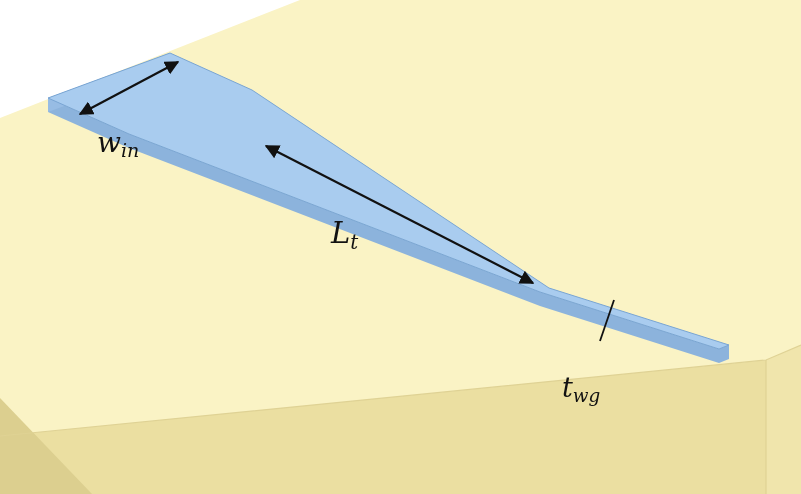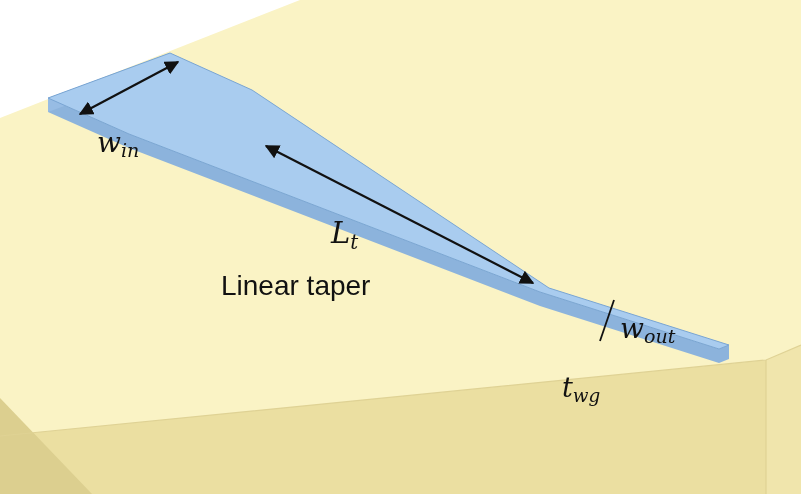--- a/index.html
+++ b/index.html
@@ -76,23 +76,19 @@
   </svg>
 
   <div class="label math" style="left:97px; top:93px; font-size:28px;">
     <span>w</span><sub>in</sub>
   </div>
 
   <div class="label math" style="left:331px; top:183px; font-size:29px;text-align:right;">
     <span>L</span><sub>t</sub>
   </div>
 
-  <div class="label sans-label" style="left:221px; top:271px; font-size:28px;">Linear taper</div>
 
-  <div class="label math" style="left:620px; top:279px; font-size:28px;">
-    <span>w</span><sub>out</sub>
-  </div>
 
   <div class="label math" style="left:562px; top:338px; font-size:27px;">
     <span>t</span><sub>wg</sub>
   </div>
 
 </div>
 
 </body></html>

